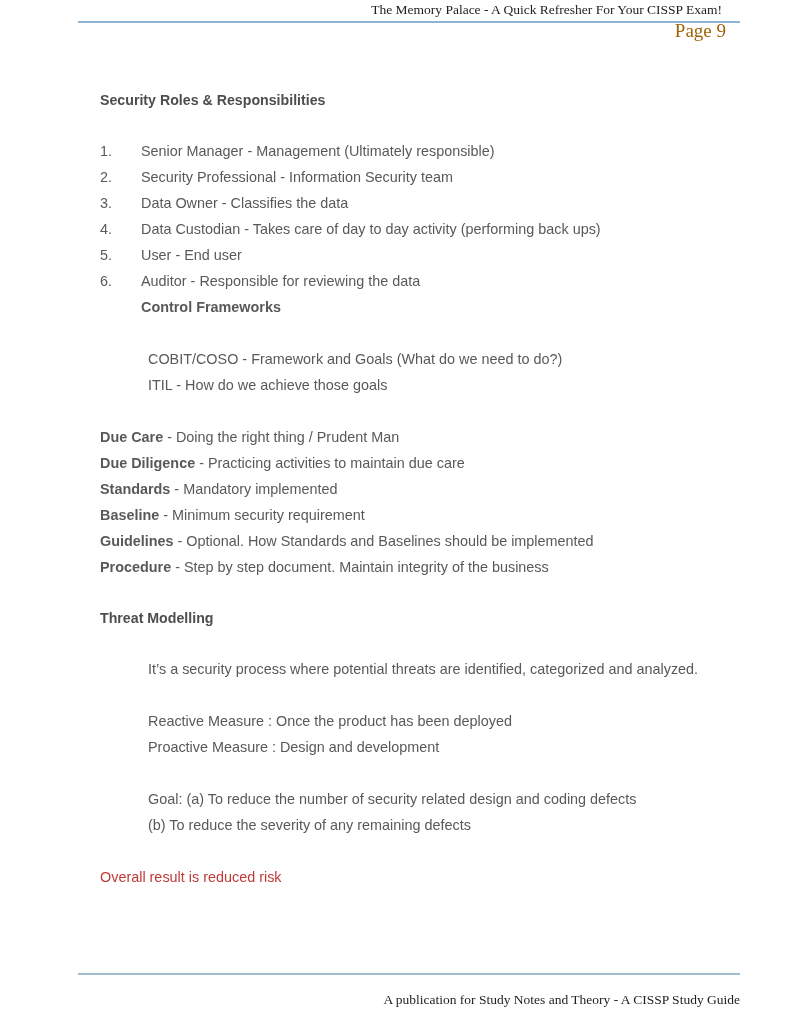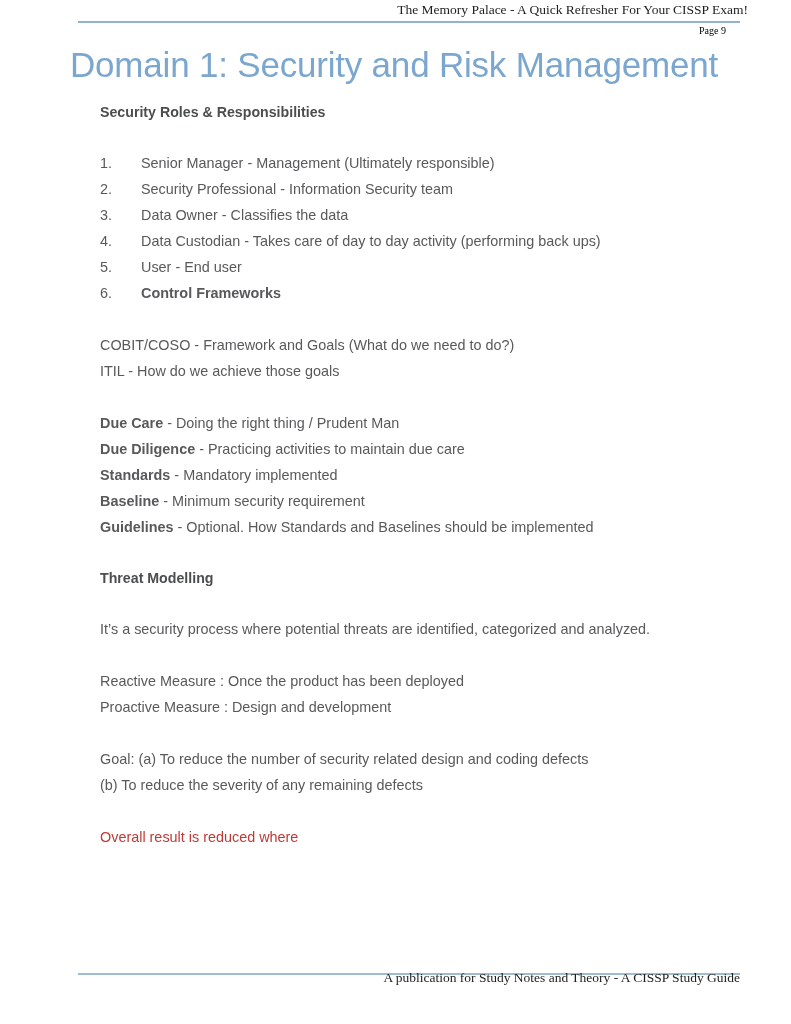--- a/index.html
+++ b/index.html
@@ -24,21 +24,21 @@
   
   .header-zone {
     position: absolute;
     left: 0;
     top: 0;
     width: 791px;
     height: 40px;
   }
   .header-title {
     position: absolute;
-    left: 86px;
+    left: 60px;
     top: 1px;
     width: 662px;
     text-align: right;
     font-family: "Liberation Serif", serif;
     font-size: 13.5px;
     line-height: 17px;
     color: #1d1d1d;
     white-space: nowrap;
   }
   .header-rule {
@@ -49,43 +49,43 @@
     height: 2px;
     background: #8fb4d2;
   }
   .header-page {
     position: absolute;
     left: 78px;
     top: 21px;
     width: 648px;
     text-align: right;
     font-family: "Liberation Serif", serif;
-    font-size: 10px;
+    font-size: 19px;
     line-height: 20px;
-    color: #000000;
+    color: #a16207;
   }
 
   
   .doc-title {
     position: absolute;
     left: 70px;
     top: 44px;
     font-size: 35px;
     line-height: 42px;
     font-weight: 400;
     color: #7ba7ce;
     letter-spacing: -0.2px;
     white-space: nowrap;
   }
 
   
   .content {
     position: absolute;
     left: 100px;
-    top: 100px;
+    top: 88px;
     width: 640px;
     font-size: 14.4px;
     line-height: 26px;
     color: #58595b;
   }
 
   .h-sub {
     font-weight: bold;
     color: #4c4d4f;
     font-size: 14.2px;
@@ -110,21 +110,21 @@
     top: 0;
     width: 26px;
     text-align: left;
   }
   .sub-plain {
     padding-left: 41px;
     line-height: 26px;
     font-weight: bold;
   }
 
-  .line { line-height: 26px; }
+  .line { line-height: 26px; margin-left: 48px; }
 
   .wrap-line {
     line-height: 26px;
   }
 
   .red-note {
     color: #be3a37;
     line-height: 26px;
   }
 
@@ -140,75 +140,75 @@
     position: absolute;
     left: 78px;
     top: 9px;
     width: 662px;
     height: 2px;
     background: #9fbdcc;
   }
   .footer-text {
     position: absolute;
     left: 78px;
-    top: 4px;
+    top: 26px;
     width: 662px;
     text-align: right;
     font-family: "Liberation Serif", serif;
     font-size: 13.5px;
     line-height: 19px;
     color: #1d1d1d;
     white-space: nowrap;
   }
 </style>
 </head>
 <body>
 
 <div class="page">
 
   <div class="header-zone">
     <div class="header-title">The Memory Palace - A Quick Refresher For Your CISSP Exam!</div>
     <div class="header-rule"></div>
     <div class="header-page">Page 9</div>
   </div>
 
-  <div class="doc-title">Domain 1: Security and Risk Management</div>
 
   <div class="content">
 
     <div class="h-sub">Security Roles &amp; Responsibilities</div>
 
     <div class="spacer-md"></div>
 
     <ol class="num-list" id="roles-list">
         <li><span class="num">1.</span><span>Senior Manager - Management (Ultimately responsible)</span></li>
         <li><span class="num">2.</span><span>Security Professional - Information Security team</span></li>
         <li><span class="num">3.</span><span>Data Owner - Classifies the data</span></li>
         <li><span class="num">4.</span><span>Data Custodian - Takes care of day to day activity (performing back ups)</span></li>
         <li><span class="num">5.</span><span>User - End user</span></li>
-        <li><span class="num">6.</span></li>
+        <li><span class="num">6.</span><span>Auditor - Responsible for reviewing the data</span></li>
       </ol>
 
     <div class="sub-plain">Control Frameworks</div>
 
     <div class="spacer-md"></div>
 
     <div id="frameworks-block">
         <div class="line">COBIT/COSO - Framework and Goals (What do we need to do?)</div>
         <div class="line">ITIL - How do we achieve those goals</div>
       </div>
 
     <div class="spacer-md"></div>
 
     <div id="definitions-block">
         <div class="wrap-line"><b>Due Care</b><span> - Doing the right thing / Prudent Man</span></div>
         <div class="wrap-line"><b>Due Diligence</b><span> - Practicing activities to maintain due care</span></div>
         <div class="wrap-line"><b>Standards</b><span> - Mandatory implemented</span></div>
         <div class="wrap-line"><b>Baseline</b><span> - Minimum security requirement</span></div>
         <div class="wrap-line"><b>Guidelines</b><span> - Optional. How Standards and Baselines should be implemented</span></div>
+        <div class="wrap-line"><b>Procedure</b><span> - Step by step document. Maintain integrity of the business</span></div>
       </div>
 
     <div class="spacer-md"></div>
 
     <div class="h-sub">Threat Modelling</div>
 
     <div class="spacer-md"></div>
 
     <div class="line">It’s a security process where potential threats are identified, categorized and analyzed.</div>
 
@@ -221,21 +221,21 @@
 
     <div class="spacer-md"></div>
 
     <div id="goals-block">
         <div class="line">Goal: (a) To reduce the number of security related design and coding defects</div>
         <div class="line">(b) To reduce the severity of any remaining defects</div>
       </div>
 
     <div class="spacer-md"></div>
 
-    <div class="red-note">Overall result is reduced where</div>
+    <div class="red-note">Overall result is reduced risk</div>
 
   </div>
 
   <div class="footer-zone">
     <div class="footer-rule"></div>
     <div class="footer-text">A publication for Study Notes and Theory - A CISSP Study Guide</div>
   </div>
 
 </div>
 

